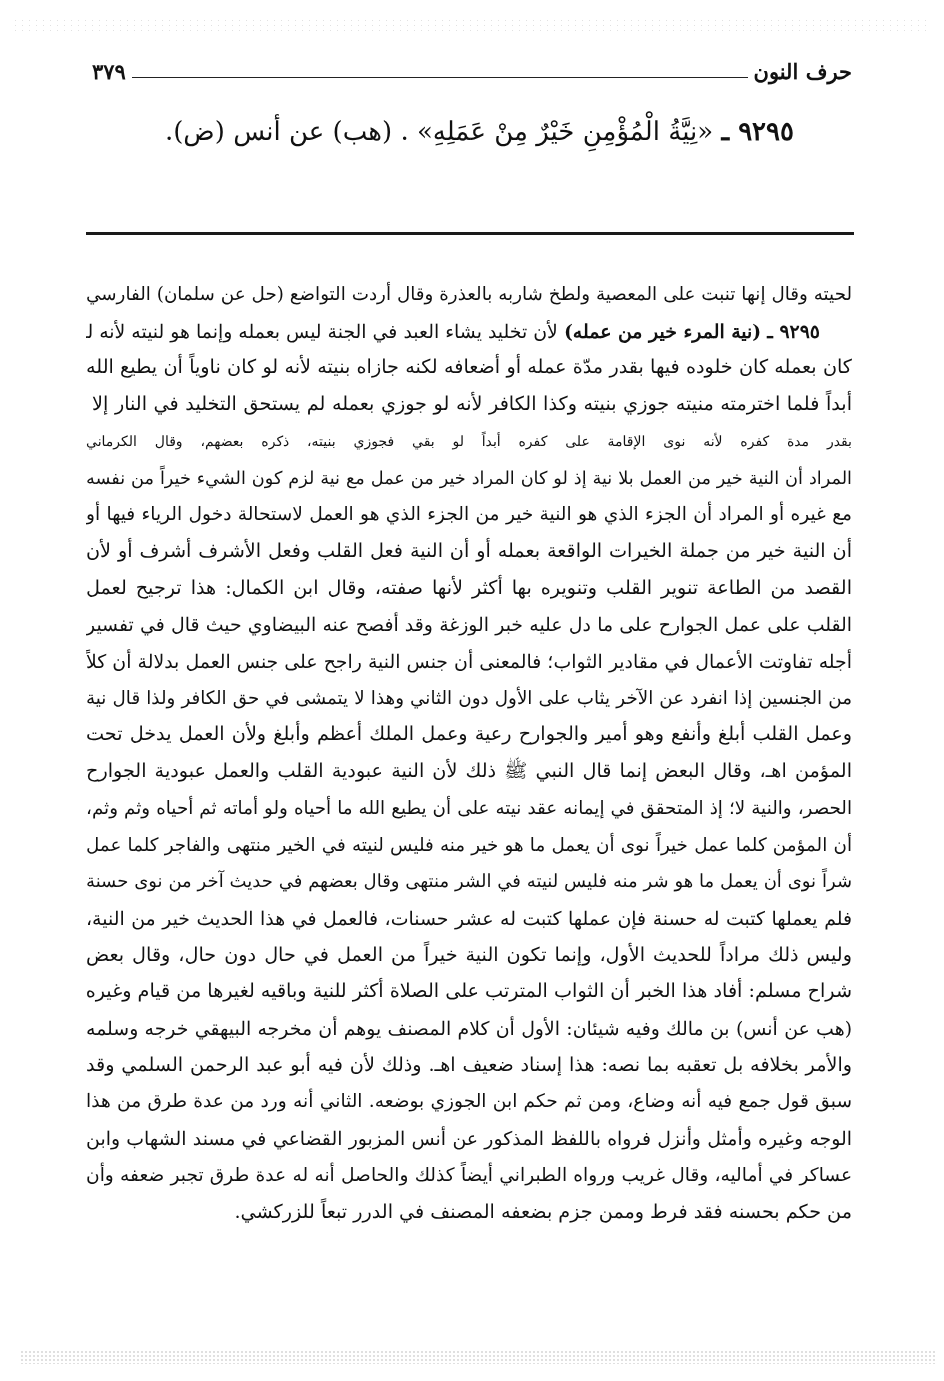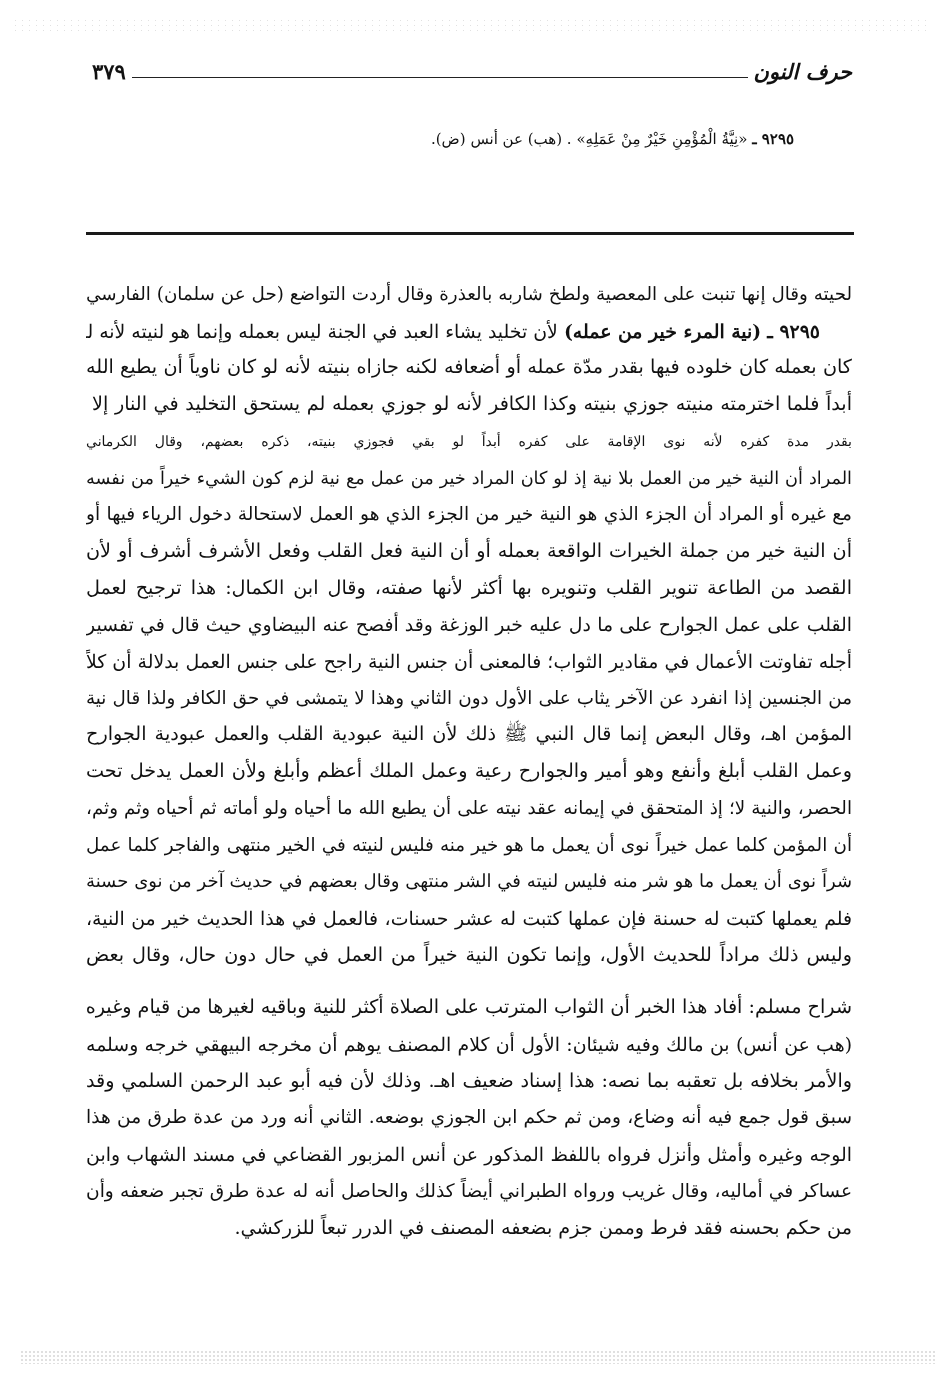--- a/index.html
+++ b/index.html
@@ -45,39 +45,38 @@
       flex-direction: row-reverse;
       align-items: flex-end;
       direction: ltr;
     }
     .header-title {
       font-size: 21px;
       font-weight: bold;
       direction: rtl;
       white-space: nowrap;
       line-height: 24px;
-      font-style: italic;
     }
     .header-rule {
       flex: 1;
       height: 0;
       border-top: 1.4px solid #222;
       margin: 0 6px 6px 6px;
     }
     .page-number {
       font-size: 21px;
       font-weight: bold;
       line-height: 24px;
       letter-spacing: 1px;
     }
     .main-entry {
       position: absolute;
       right: 150px;
-      top: 122px;
-      font-size: 15px;
+      top: 114px;
+      font-size: 26px;
       direction: rtl;
       white-space: nowrap;
       line-height: 34px;
     }
     .main-entry .entry-num {
       font-weight: bold;
     }
     .footnote-rule {
       position: absolute;
       left: 86px;
@@ -145,28 +144,28 @@
     <span class="line" style="font-size: 19.2px;">كان بعمله كان خلوده فيها بقدر مدّة عمله أو أضعافه لكنه جازاه بنيته لأنه لو كان ناوياً أن يطيع الله</span>
     <span class="line" style="font-size: 19.2px; margin-left: 6px;">أبداً فلما اخترمته منيته جوزي بنيته وكذا الكافر لأنه لو جوزي بعمله لم يستحق التخليد في النار إلا</span>
     <span class="line" style="font-size: 14px;">بقدر مدة كفره لأنه نوى الإقامة على كفره أبداً لو بقي فجوزي بنيته، ذكره بعضهم، وقال الكرماني</span>
     <span class="line" style="font-size: 17.7px;">المراد أن النية خير من العمل بلا نية إذ لو كان المراد خير من عمل مع نية لزم كون الشيء خيراً من نفسه</span>
     <span class="line" style="font-size: 18.6px;">مع غيره أو المراد أن الجزء الذي هو النية خير من الجزء الذي هو العمل لاستحالة دخول الرياء فيها أو</span>
     <span class="line" style="font-size: 19.2px;">أن النية خير من جملة الخيرات الواقعة بعمله أو أن النية فعل القلب وفعل الأشرف أشرف أو لأن</span>
     <span class="line" style="font-size: 19.2px;">القصد من الطاعة تنوير القلب وتنويره بها أكثر لأنها صفته، وقال ابن الكمال: هذا ترجيح لعمل</span>
     <span class="line" style="font-size: 18.9px;">القلب على عمل الجوارح على ما دل عليه خبر الوزغة وقد أفصح عنه البيضاوي حيث قال في تفسير</span>
     <span class="line" style="font-size: 18.9px;">أجله تفاوتت الأعمال في مقادير الثواب؛ فالمعنى أن جنس النية راجح على جنس العمل بدلالة أن كلاً</span>
     <span class="line" style="font-size: 18.3px;">من الجنسين إذا انفرد عن الآخر يثاب على الأول دون الثاني وهذا لا يتمشى في حق الكافر ولذا قال نية</span>
+    <span class="line" style="font-size: 19.2px;">وعمل القلب أبلغ وأنفع وهو أمير والجوارح رعية وعمل الملك أعظم وأبلغ ولأن العمل يدخل تحت</span>
     <span class="line" style="font-size: 19.2px;">المؤمن اهـ، وقال البعض إنما قال النبي ﷺ ذلك لأن النية عبودية القلب والعمل عبودية الجوارح</span>
-    <span class="line" style="font-size: 19.2px;">وعمل القلب أبلغ وأنفع وهو أمير والجوارح رعية وعمل الملك أعظم وأبلغ ولأن العمل يدخل تحت</span>
     <span class="line" style="font-size: 18.3px;">الحصر، والنية لا؛ إذ المتحقق في إيمانه عقد نيته على أن يطيع الله ما أحياه ولو أماته ثم أحياه وثم وثم،</span>
     <span class="line" style="font-size: 18.3px;">أن المؤمن كلما عمل خيراً نوى أن يعمل ما هو خير منه فليس لنيته في الخير منتهى والفاجر كلما عمل</span>
-    <span class="line" style="font-size: 18px;">شراً نوى أن يعمل ما هو شر منه فليس لنيته في الشر منتهى وقال بعضهم في حديث آخر من نوى حسنة</span>
+    <span class="line" style="font-size: 18px; font-family: Liberation Serif, serif;">شراً نوى أن يعمل ما هو شر منه فليس لنيته في الشر منتهى وقال بعضهم في حديث آخر من نوى حسنة</span>
     <span class="line" style="font-size: 18.9px;">فلم يعملها كتبت له حسنة فإن عملها كتبت له عشر حسنات، فالعمل في هذا الحديث خير من النية،</span>
     <span class="line" style="font-size: 19.2px;">وليس ذلك مراداً للحديث الأول، وإنما تكون النية خيراً من العمل في حال دون حال، وقال بعض</span>
-    <span class="line" style="font-size: 19.2px; margin-top: 16px;">شراح مسلم: أفاد هذا الخبر أن الثواب المترتب على الصلاة أكثر للنية وباقيه لغيرها من قيام وغيره</span>
+    <span class="line" style="font-size: 19.2px;">شراح مسلم: أفاد هذا الخبر أن الثواب المترتب على الصلاة أكثر للنية وباقيه لغيرها من قيام وغيره</span>
     <span class="line" style="font-size: 18.9px;">(هب عن أنس) بن مالك وفيه شيئان: الأول أن كلام المصنف يوهم أن مخرجه البيهقي خرجه وسلمه</span>
     <span class="line" style="font-size: 19.2px;">والأمر بخلافه بل تعقبه بما نصه: هذا إسناد ضعيف اهـ. وذلك لأن فيه أبو عبد الرحمن السلمي وقد</span>
     <span class="line" style="font-size: 18.6px;">سبق قول جمع فيه أنه وضاع، ومن ثم حكم ابن الجوزي بوضعه. الثاني أنه ورد من عدة طرق من هذا</span>
     <span class="line" style="font-size: 18.9px;">الوجه وغيره وأمثل وأنزل فرواه باللفظ المذكور عن أنس المزبور القضاعي في مسند الشهاب وابن</span>
     <span class="line" style="font-size: 18.6px;">عساكر في أماليه، وقال غريب ورواه الطبراني أيضاً كذلك والحاصل أنه له عدة طرق تجبر ضعفه وأن</span>
     <span class="line last" style="font-size: 19.2px;">من حكم بحسنه فقد فرط وممن جزم بضعفه المصنف في الدرر تبعاً للزركشي.</span>
   </p>
 </div>
 
 <div class="scan-noise-bottom"></div>

